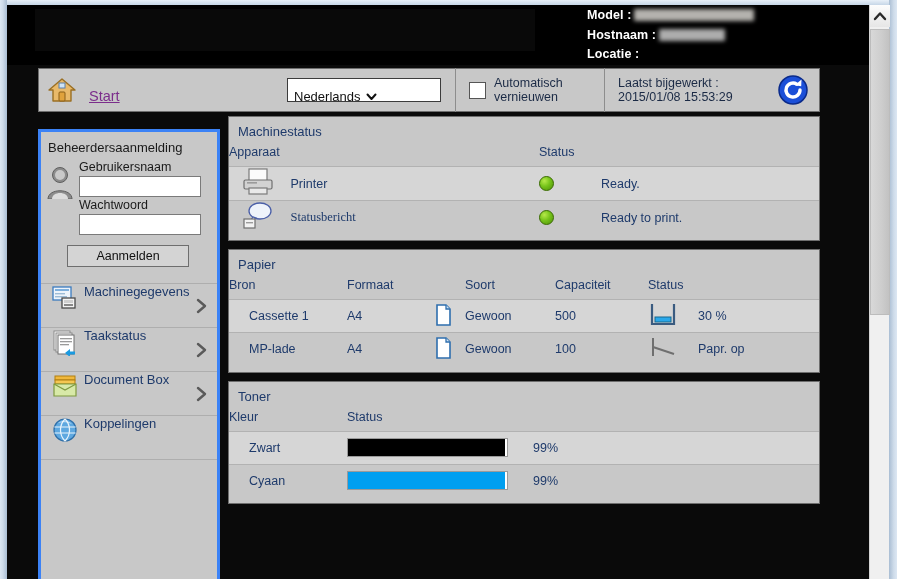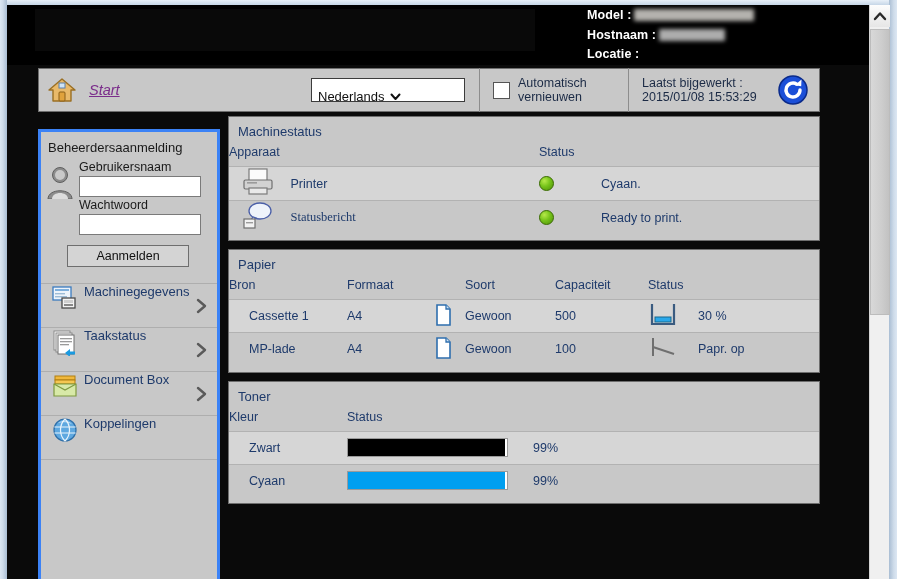--- a/index.html
+++ b/index.html
@@ -71,24 +71,23 @@
 
   
   .toolbar {
     position: absolute; left: 31px; top: 3px;
     width: 782px; height: 44px;
     background: #c8c8c8;
     border: 1px solid #6e6e6e;
     display: flex; align-items: center;
   }
   .tb-home {
-    display: flex; align-items: center;
+    display: flex; align-items: flex-end;
     padding-left: 8px;
-    width: 272px;
-    font-style: italic;
+    width: 248px;
   }
   .home-icon { width: 30px; height: 28px; flex: 0 0 auto; }
   .tb-start {
     margin-left: 12px;
     color: #7b2d8b;
     font-size: 14.5px;
     text-decoration: underline;
     cursor: pointer;
   }
   .lang-select {
@@ -449,21 +448,21 @@
                     <rect x="3" y="13" width="28" height="9" rx="1.5" fill="#d2d2d2" stroke="#6f6f6f" stroke-width="1.2"></rect>
                     <rect x="8" y="21" width="18" height="6" fill="#e9e9e9" stroke="#7a7a7a" stroke-width="1.2"></rect>
                     <rect x="6" y="15" width="10" height="1.6" fill="#9b9b9b"></rect>
                   </svg>
                 </span>
                 <span style="margin-left:12px;vertical-align:middle;">Printer</span>
               </td>
               <td>
                 <span class="led"></span>
               </td>
-              <td>Cyaan.</td>
+              <td>Ready.</td>
             </tr>
             <tr class="rowline">
               <td class="cell-pad-l">
                 <span style="display:inline-block;vertical-align:middle;">
                   <svg viewBox="0 0 34 30" width="34" height="30">
                     <ellipse cx="19" cy="10" rx="11" ry="8" fill="#eef3fb" stroke="#4a5fa8" stroke-width="1.3"></ellipse>
                     <path d="M12 16 L8 22 L15 17 Z" fill="#eef3fb" stroke="#4a5fa8" stroke-width="1.3"></path>
                     <rect x="3" y="18" width="11" height="9" fill="#f2f2f2" stroke="#6f6f6f" stroke-width="1.2"></rect>
                     <rect x="5" y="21" width="7" height="1.4" fill="#9b9b9b"></rect>
                   </svg>

